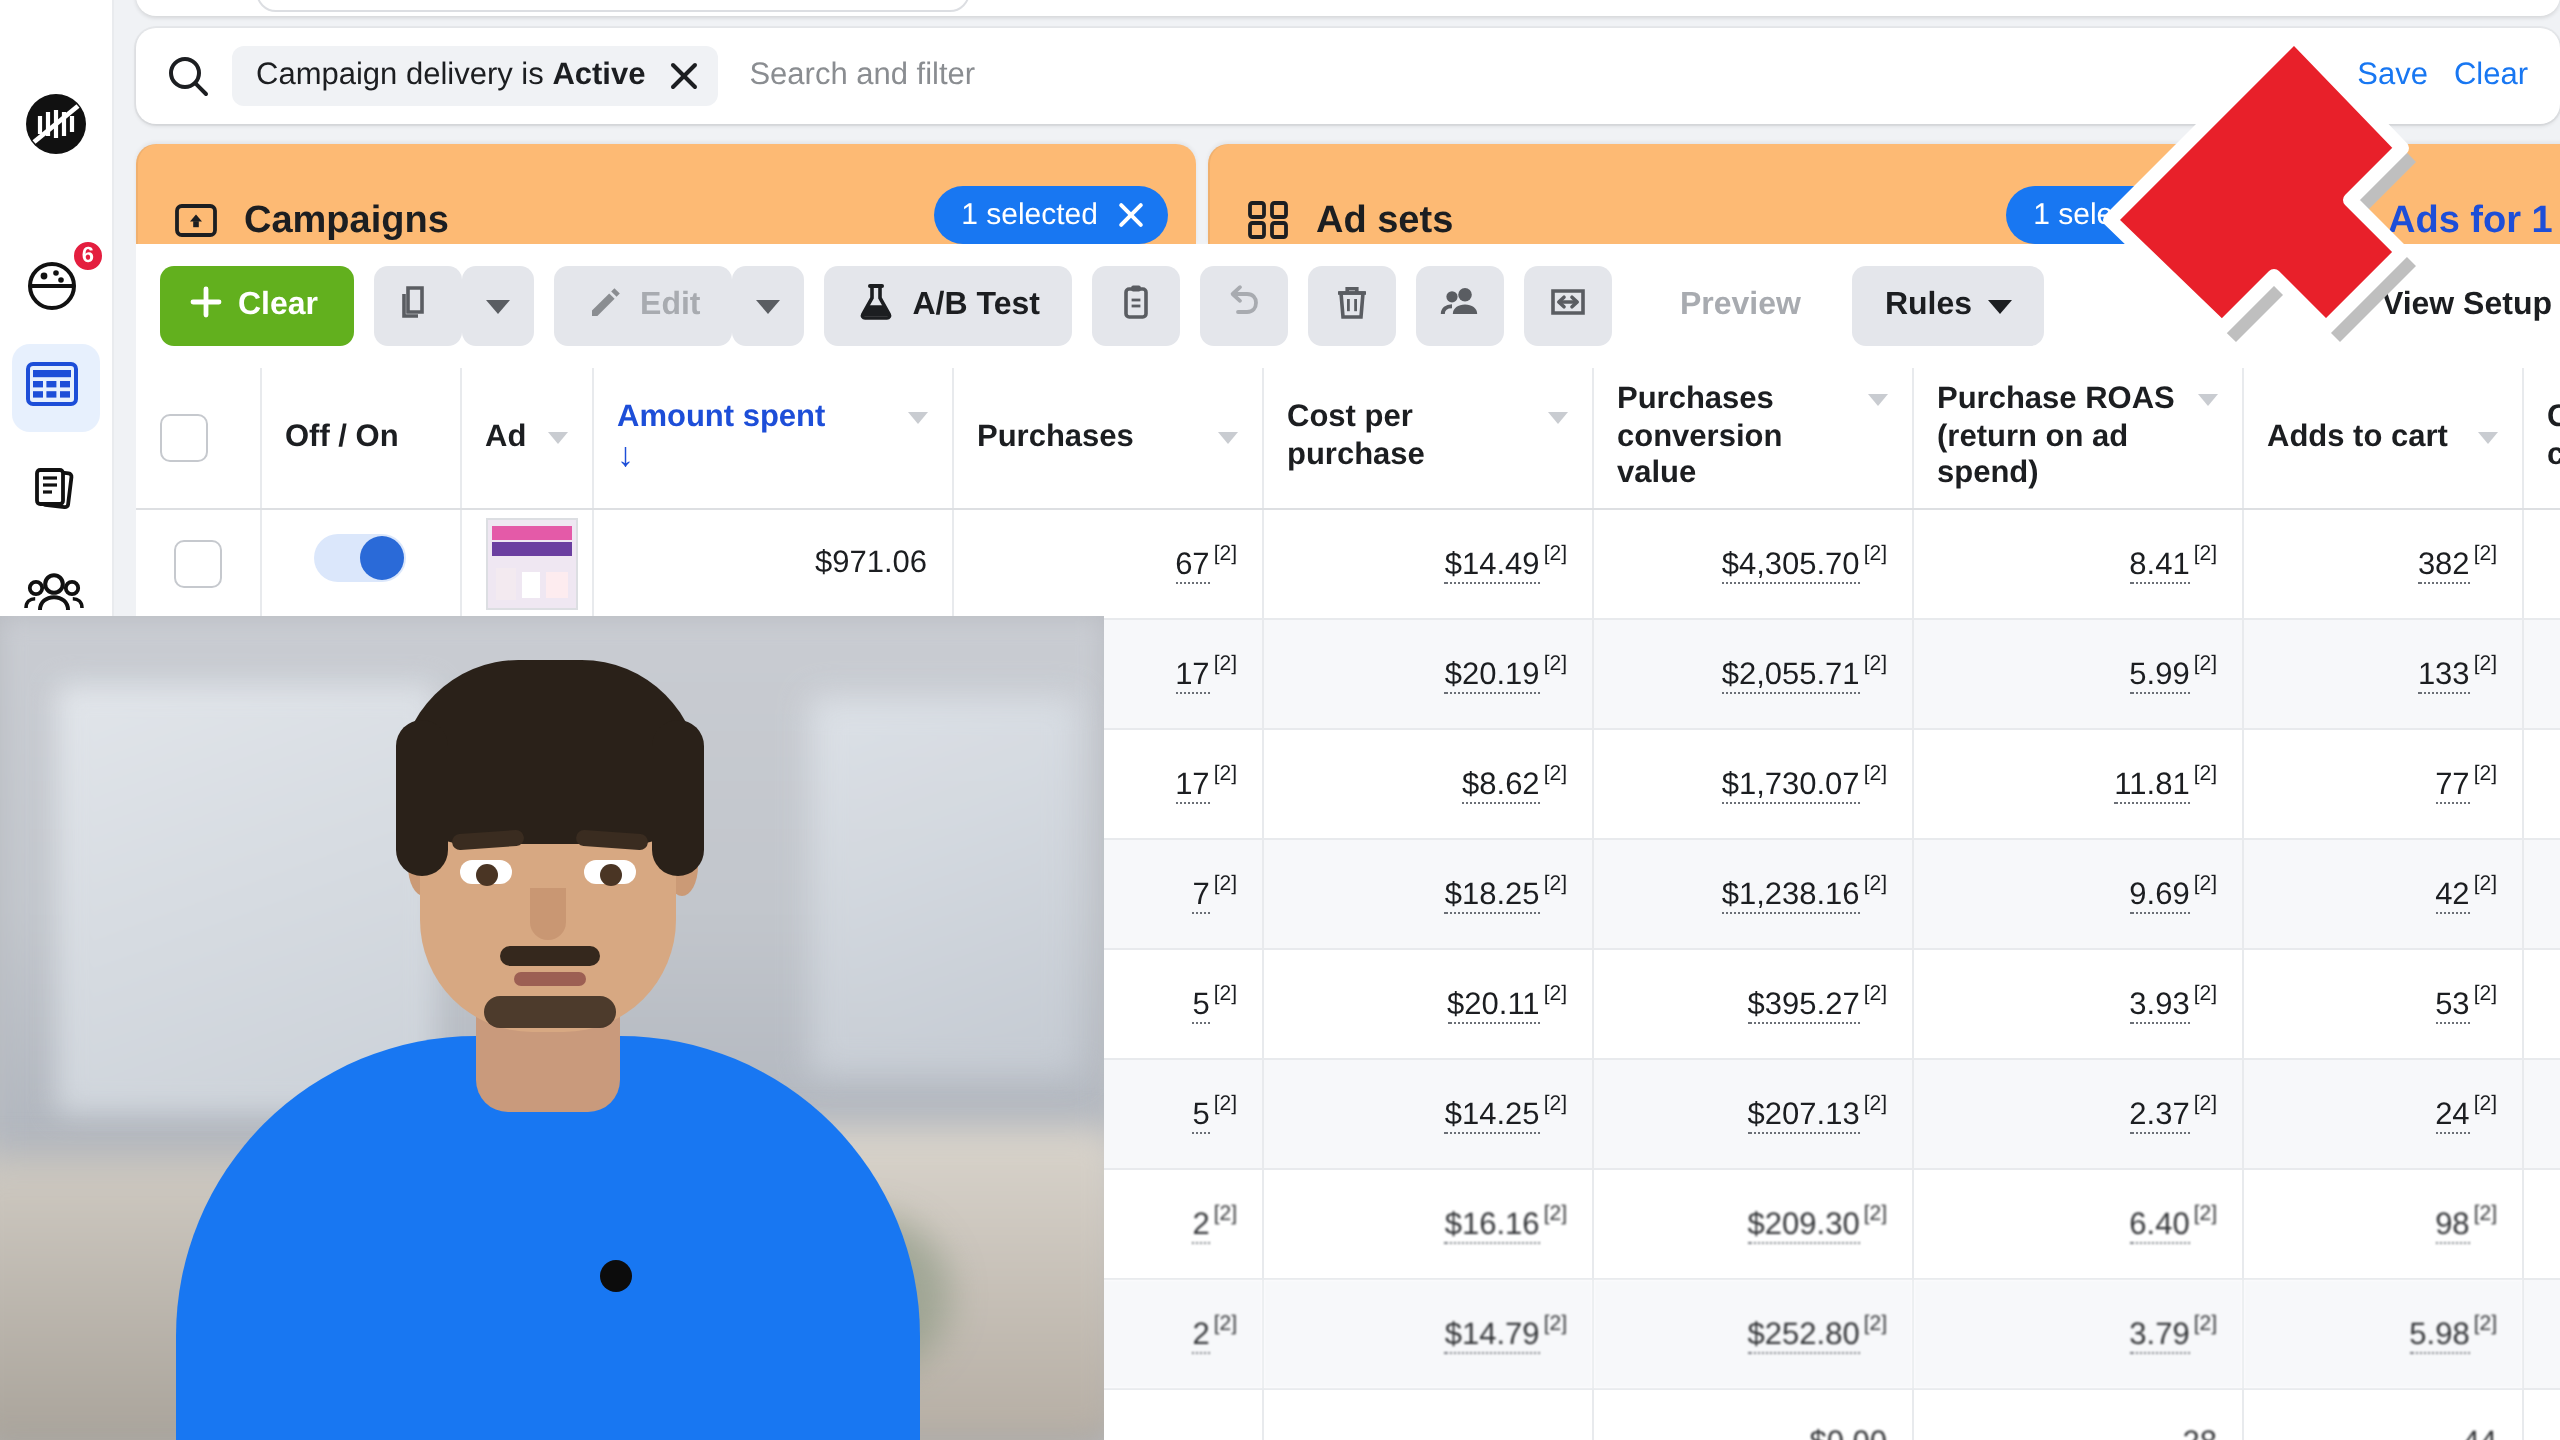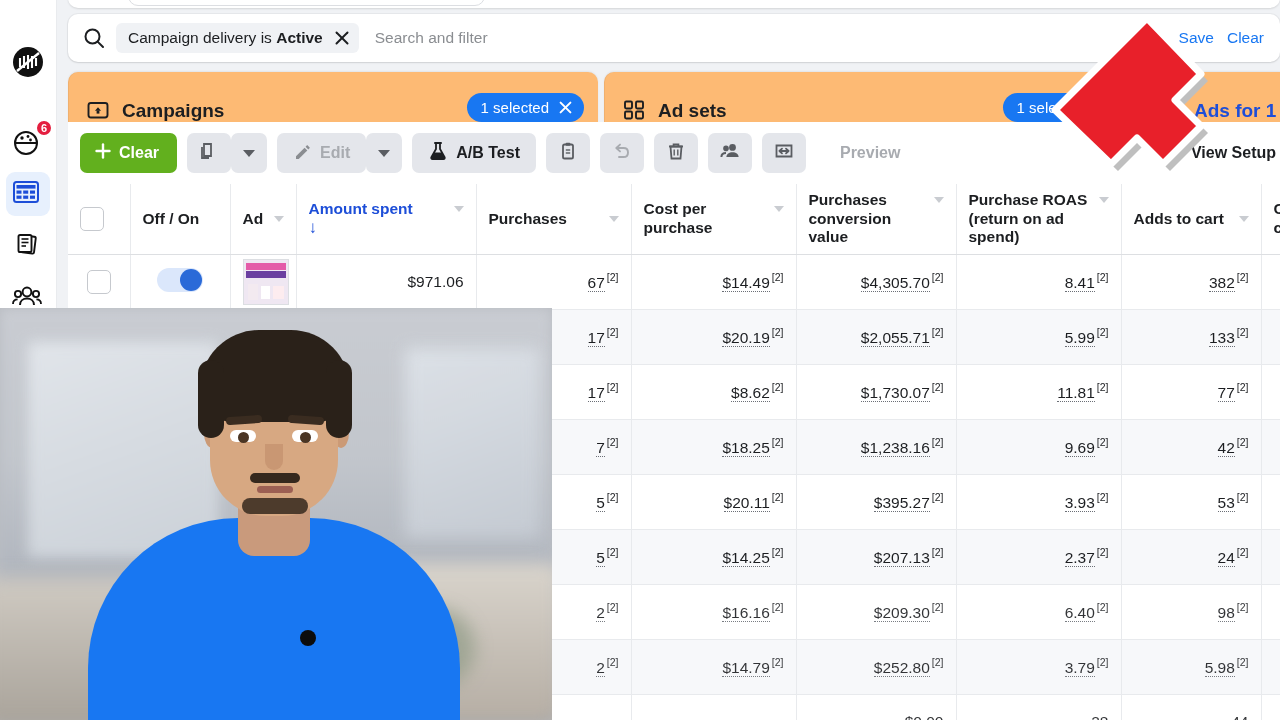--- a/index.html
+++ b/index.html
@@ -489,20 +489,24 @@
         </svg>
       </span>
     </div>
 
     <div class="tb-gap lg"></div>
     <div class="btn ghost lbl" style="color:#a8abb0;">
       <span>Preview</span>
     </div>
 
     <div class="tb-gap"></div>
+    <div class="btn lbl">
+      <span>Rules</span>
+      <span class="caret-tri"></span>
+    </div>
 
     <span class="viewsetup">View Setup</span>
   </div>
 
   <div class="tablewrap">
     <table>
       <colgroup>
         <col style="width:62px">
           <col style="width:100px">
           <col style="width:66px">

